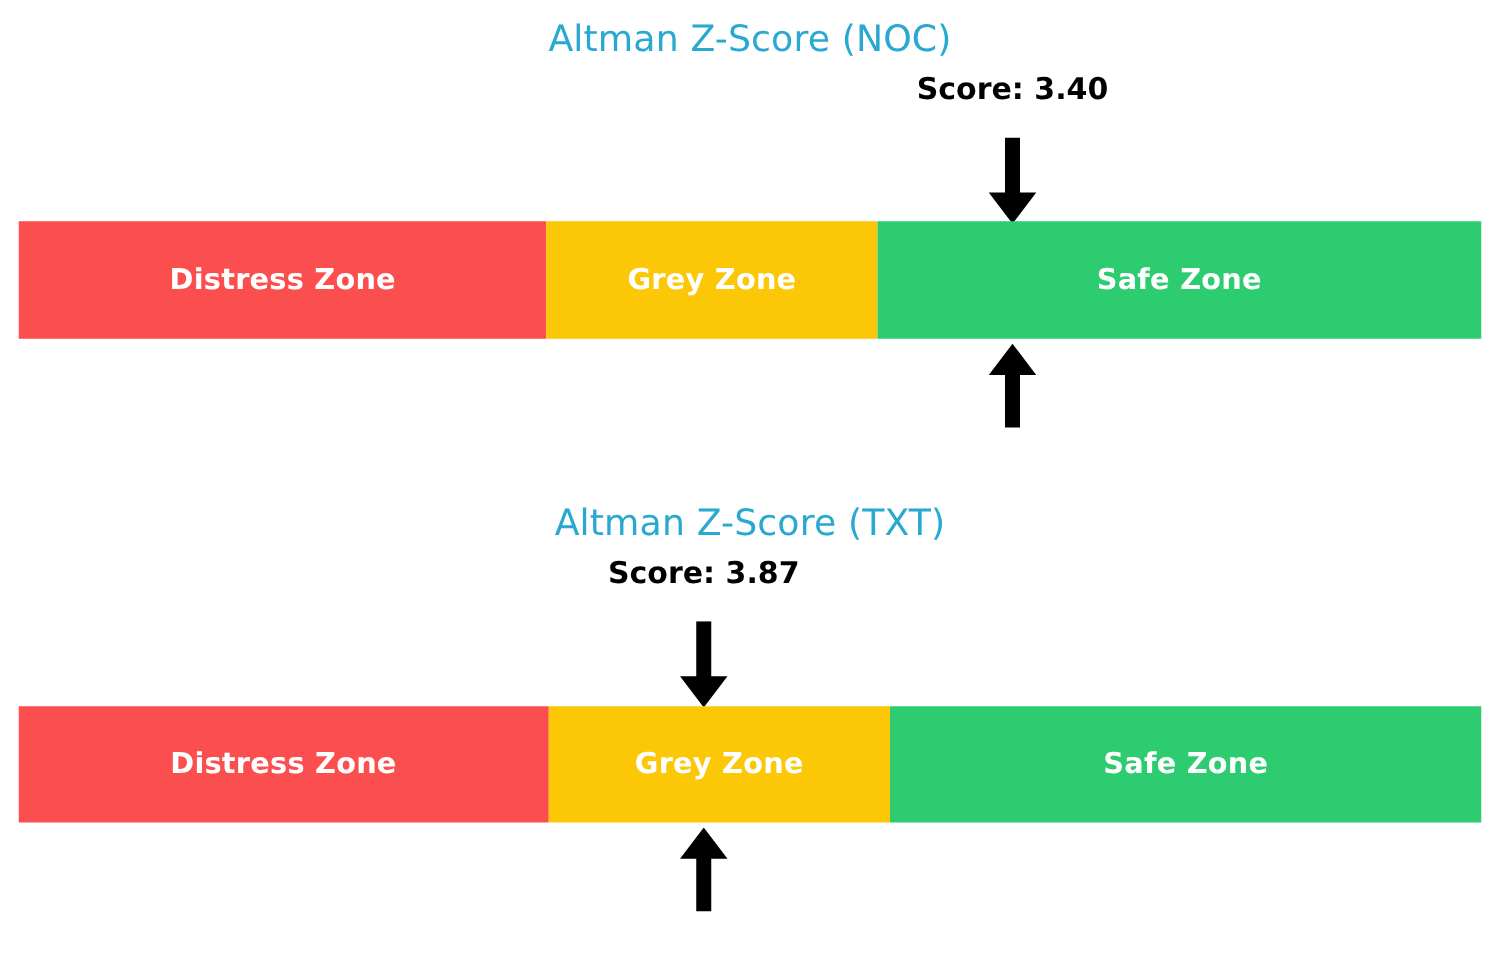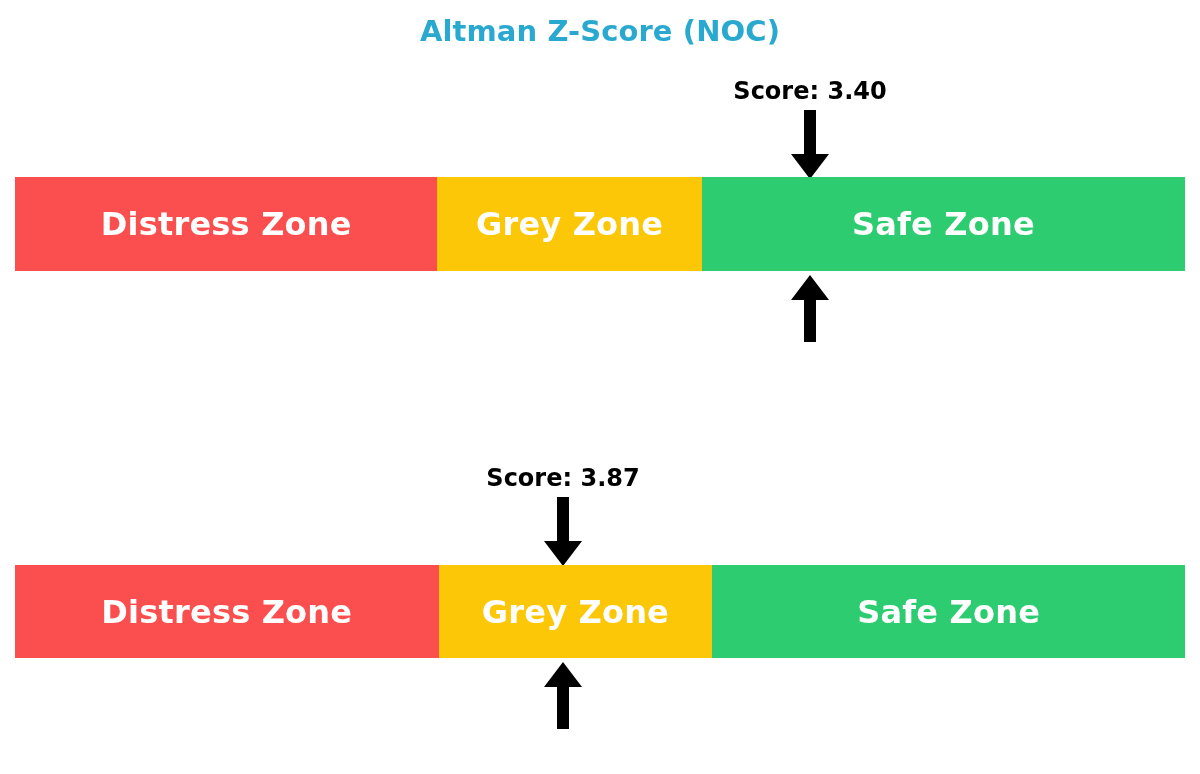--- a/index.html
+++ b/index.html
@@ -22,55 +22,54 @@
   }
 
   
   .chart-title {
     position: absolute;
     left: 0;
     width: 1200px;
     text-align: center;
     font-family: "DejaVu Sans", sans-serif;
     font-size: 29px;
-    font-weight: 700;
+    font-weight: 400;
     color: #29a8d0;
     letter-spacing: 0.1px;
     white-space: nowrap;
   }
 
   .score-label {
     position: absolute;
     font-family: "DejaVu Sans", sans-serif;
     font-size: 24px;
     font-weight: 700;
     color: #000000;
     white-space: nowrap;
     transform: translateX(-50%);
-    margin-top: 20px;
   }
 
   
   .zone-bar {
     position: absolute;
     display: block;
   }
   .zone-seg {
     position: absolute;
     top: 0;
     height: 100%;
     display: flex;
     align-items: center;
     justify-content: center;
     box-sizing: border-box;
   }
   .zone-seg-label {
     font-family: "DejaVu Sans", sans-serif;
     font-weight: 700;
-    font-size: 32px;
+    font-size: 23px;
     color: #ffffff;
     white-space: nowrap;
     line-height: 1;
     letter-spacing: 0.2px;
   }
 
   
   .arrow {
     position: absolute;
     transform: translateX(-50%);
@@ -107,20 +106,21 @@
   <div class="arrow" style="top:275px;left:810px;width:46px;height:68px;">
     <svg width="46" height="68" viewBox="0 0 46 68" aria-hidden="true">
       <polygon points="23,0 42,25 29,25 29,67 17,67 17,25 4,25" fill="#000000"></polygon>
     </svg>
   </div>
 
 </div>
 
 <div class="gauge-stage" style="top:387px;height:387px;">
 
+  <div class="chart-title" style="top:14px;">Altman Z-Score (TXT)</div>
 
   <div class="score-label" style="top:57px;left:563px;">Score: 3.87</div>
 
   <div class="arrow" style="top:110px;left:563px;width:46px;height:70px;">
     <svg width="46" height="70" viewBox="0 0 46 70" aria-hidden="true">
       <polygon points="17,0 29,0 29,44 42,44 23,69 4,44 17,44" fill="#000000"></polygon>
     </svg>
   </div>
 
   <div class="zone-bar" style="left:15px;top:178px;width:1170px;height:93px;">

